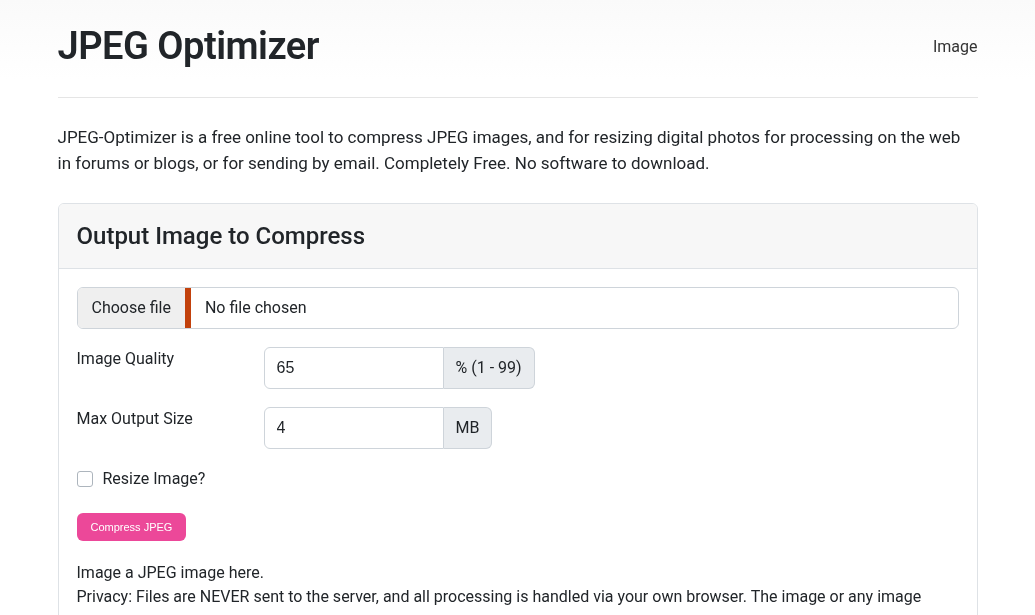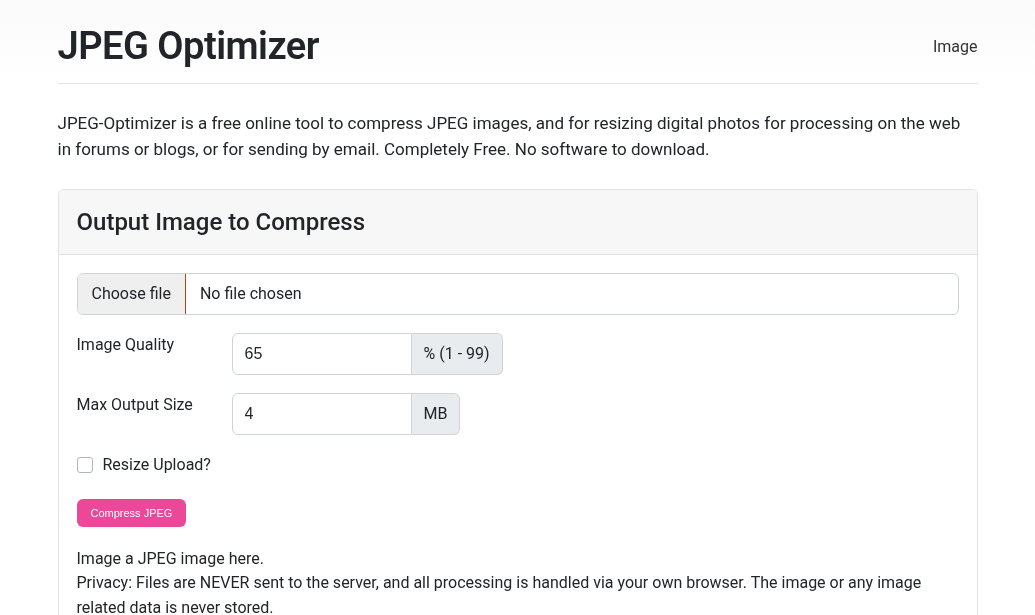--- a/index.html
+++ b/index.html
@@ -13,21 +13,21 @@
     .container {
       max-width: 950px;
       margin: 0 auto;
       padding: 0 15px;
     }
     .header {
       display: flex;
       align-items: center;
       justify-content: space-between;
       padding-top: 18px;
-      padding-bottom: 8px;
+      padding-bottom: 22px;
       border-bottom: 1px solid #e5e5e5;
     }
     .brand {
       font-size: 38px;
       font-weight: 600;
       letter-spacing: -0.5px;
       color: #212529;
     }
     .nav-link {
       text-decoration: none;
@@ -62,21 +62,21 @@
       display: flex;
       align-items: center;
       border: 1px solid #ced4da;
       border-radius: 6px;
       overflow: hidden;
       margin-bottom: 18px;
     }
     .file-btn {
       background: #efefef;
       padding: 8px 14px;
-      border-right: 1px solid #c2410c;
+      border-right: 6px solid #c2410c;
       cursor: pointer;
       color: #212529;
       font-size: 16px;
     }
     .file-status {
       padding: 8px 14px;
       color: #212529;
       font-size: 16px;
     }
     .form-row {
@@ -94,21 +94,21 @@
     }
     .text-input {
       border: 1px solid #ced4da;
       border-radius: 6px 0 0 6px;
       padding: 8px 12px;
       font-size: 16px;
       width: 180px;
       outline: none;
       color: #212529;
     }
-    .text-input-sm { width: 180px; }
+    .text-input-sm { width: 180px; margin-left: 32px; }
     .input-addon {
       background: #e9ecef;
       border: 1px solid #ced4da;
       border-left: none;
       border-radius: 0 6px 6px 0;
       padding: 8px 12px;
       font-size: 16px;
       color: #212529;
       white-space: nowrap;
     }
@@ -172,21 +172,21 @@
       <div class="form-row">
         <div class="form-label">Max Output Size</div>
         <div class="input-group">
           <input class="text-input text-input-sm" value="4" style="">
           <div class="input-addon">MB</div>
         </div>
       </div>
 
       <div class="check-row">
         <div class="checkbox"></div>
-        <div>Resize Upload?</div>
+        <div>Resize Image?</div>
       </div>
 
       <button class="submit-btn">Compress JPEG</button>
 
       <div class="help-text">
         <div>Image a JPEG image here.</div>
         <div>Privacy: Files are NEVER sent to the server, and all processing is handled via your own browser. The image or any image related data is never stored.</div>
       </div>
 
     </div>

